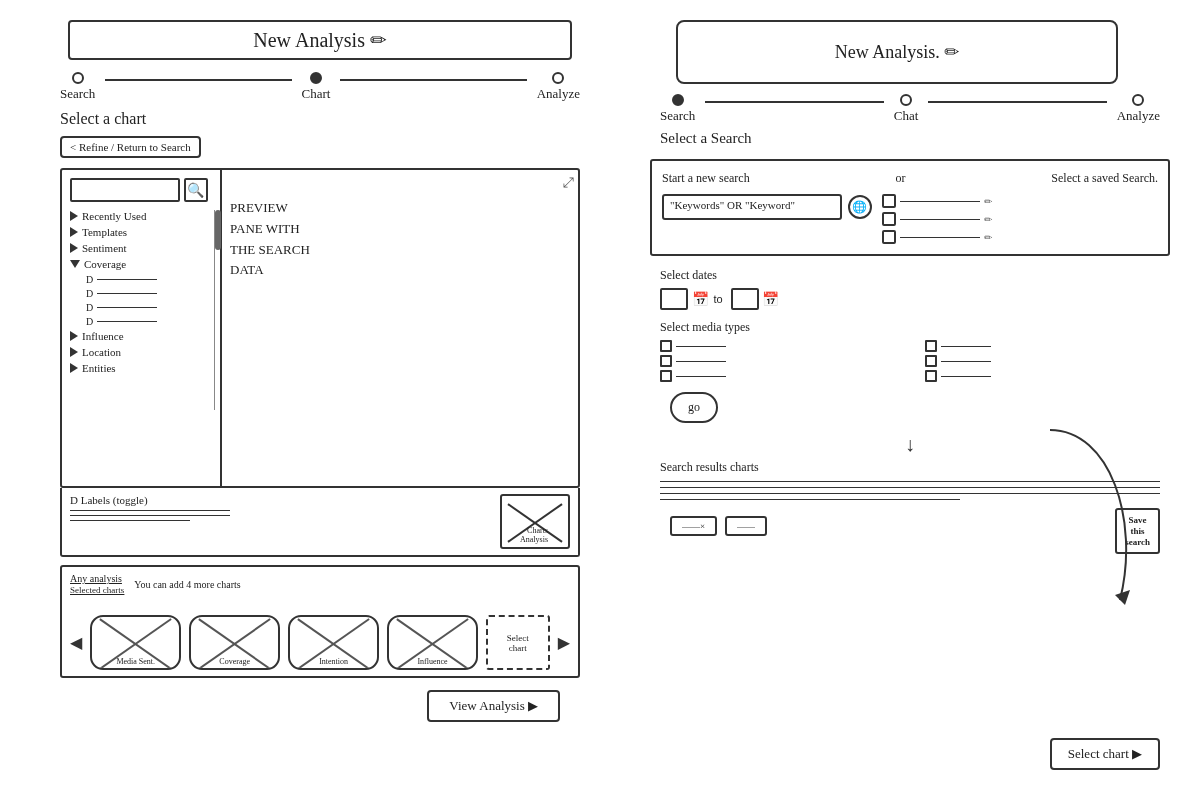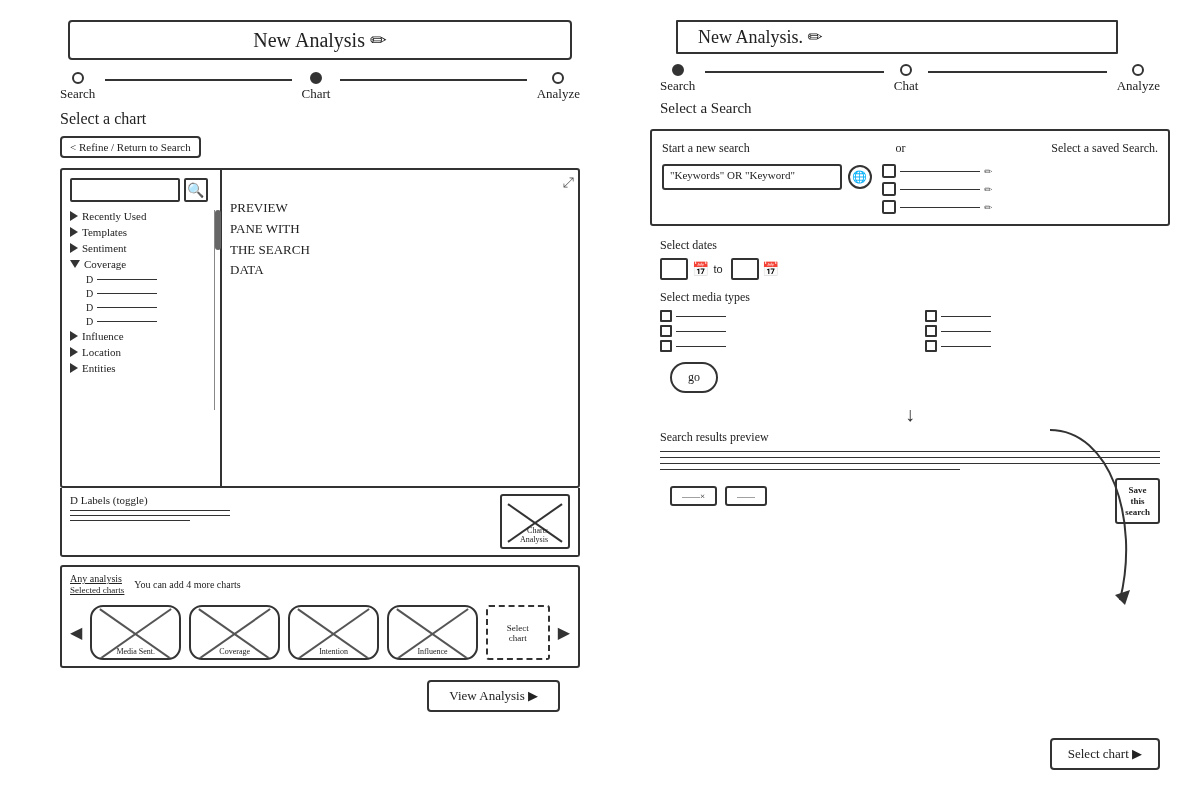--- a/index.html
+++ b/index.html
@@ -312,21 +312,21 @@
       margin-top: 8px;
       width: 520px;
       border: 2px solid #333;
       border-radius: 3px;
       padding: 6px 8px;
     }
 
     .bottom-strip-header {
       display: flex;
       align-items: center;
-      margin-bottom: 10px;
+      margin-bottom: 20px;
     }
 
     .strip-title {
       font-size: 10px;
       font-family: 'Segoe Script', cursive;
       margin-right: 10px;
       text-decoration: underline;
     }
 
     .strip-count {
@@ -415,22 +415,23 @@
       position: absolute;
       left: 650px;
       top: 20px;
       width: 520px;
       height: 760px;
     }
 
     
     .right-title-bar {
       border: 2px solid #333;
-      border-radius: 1px;
-      padding: 4px 20px;
+      border-radius: 8px;
+      text-align: center;
+      padding: 19px 20px;
       margin-bottom: 10px;
       width: 85%;
       margin-left: 5%;
     }
 
     .right-title-bar span {
       font-size: 18px;
       font-family: 'Segoe Script', cursive;
     }
 
@@ -983,21 +984,21 @@
       </div>
     </div>
   </div>
 
   <div style="padding-left:10px; margin-bottom:4px;">
     <div class="go-btn sketch-text">go</div>
   </div>
 
   <div class="arrow-down">↓</div>
 
-  <div class="results-label sketch-text">Search results preview</div>
+  <div class="results-label sketch-text">Search results charts</div>
   <div class="results-area">
     <div class="result-line"></div>
     <div class="result-line"></div>
     <div class="result-line"></div>
     <div class="result-line short"></div>
   </div>
 
   <div style="display:flex; align-items:center; padding-left:10px; margin-bottom:8px; position:relative;">
     <div class="results-buttons">
       <div class="result-btn sketch-text">——×</div>

